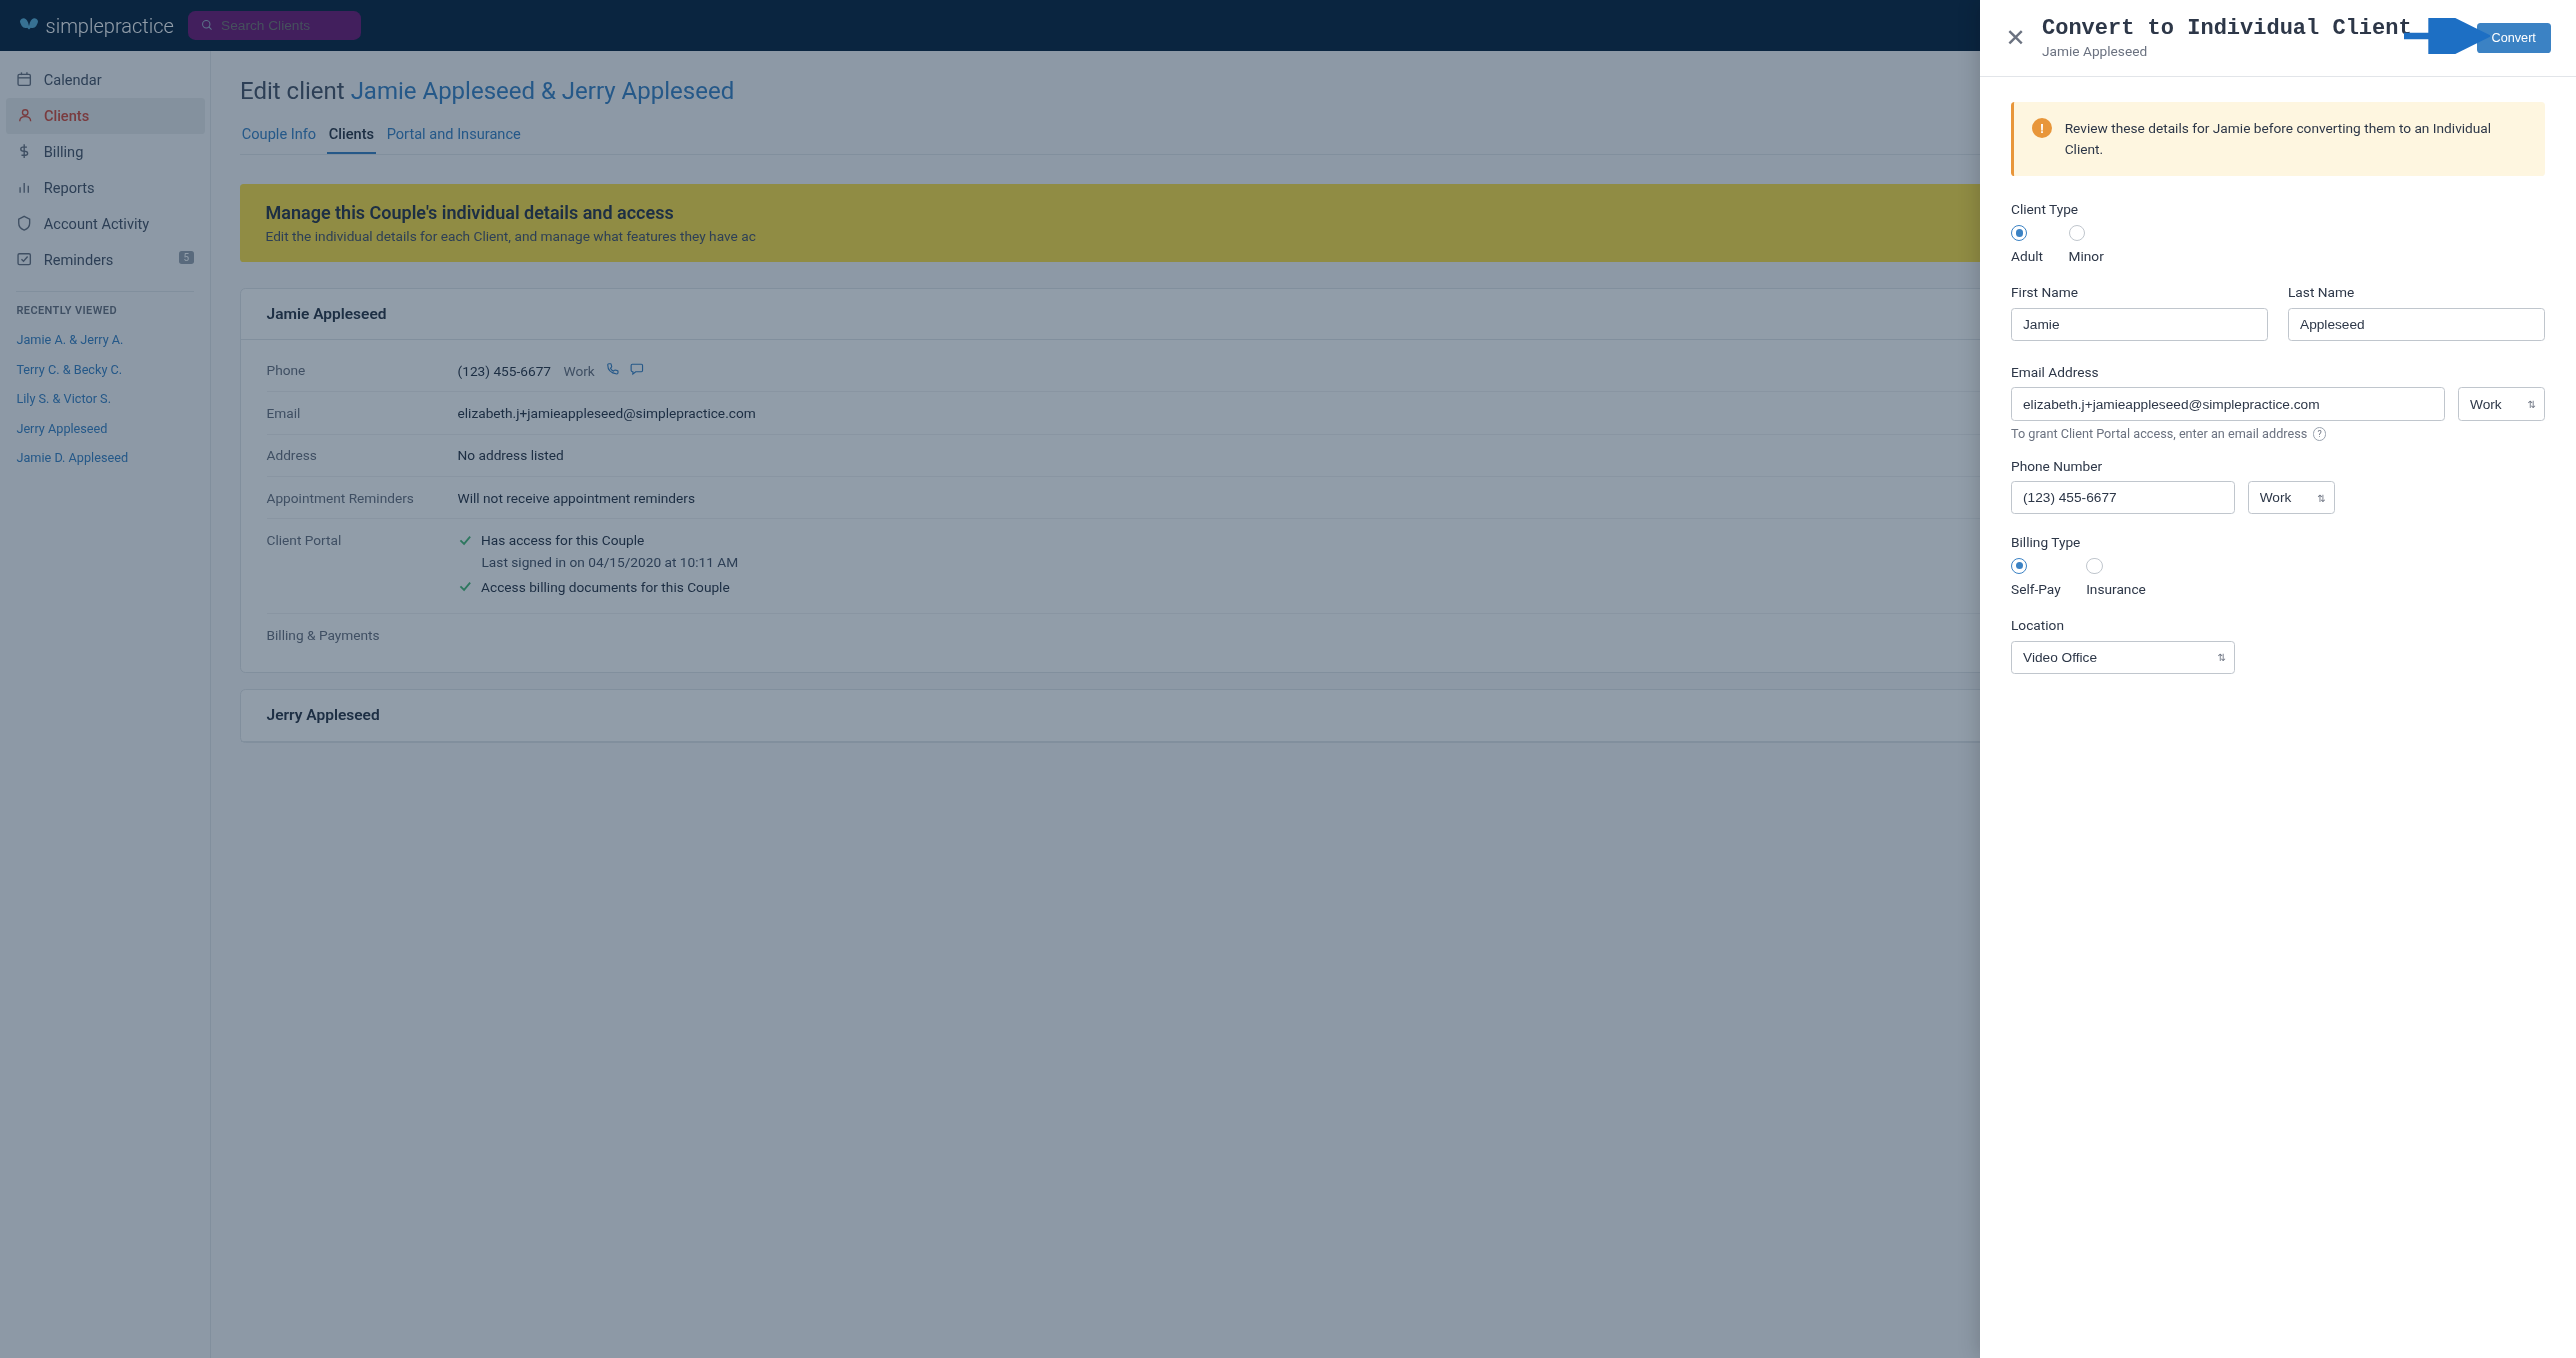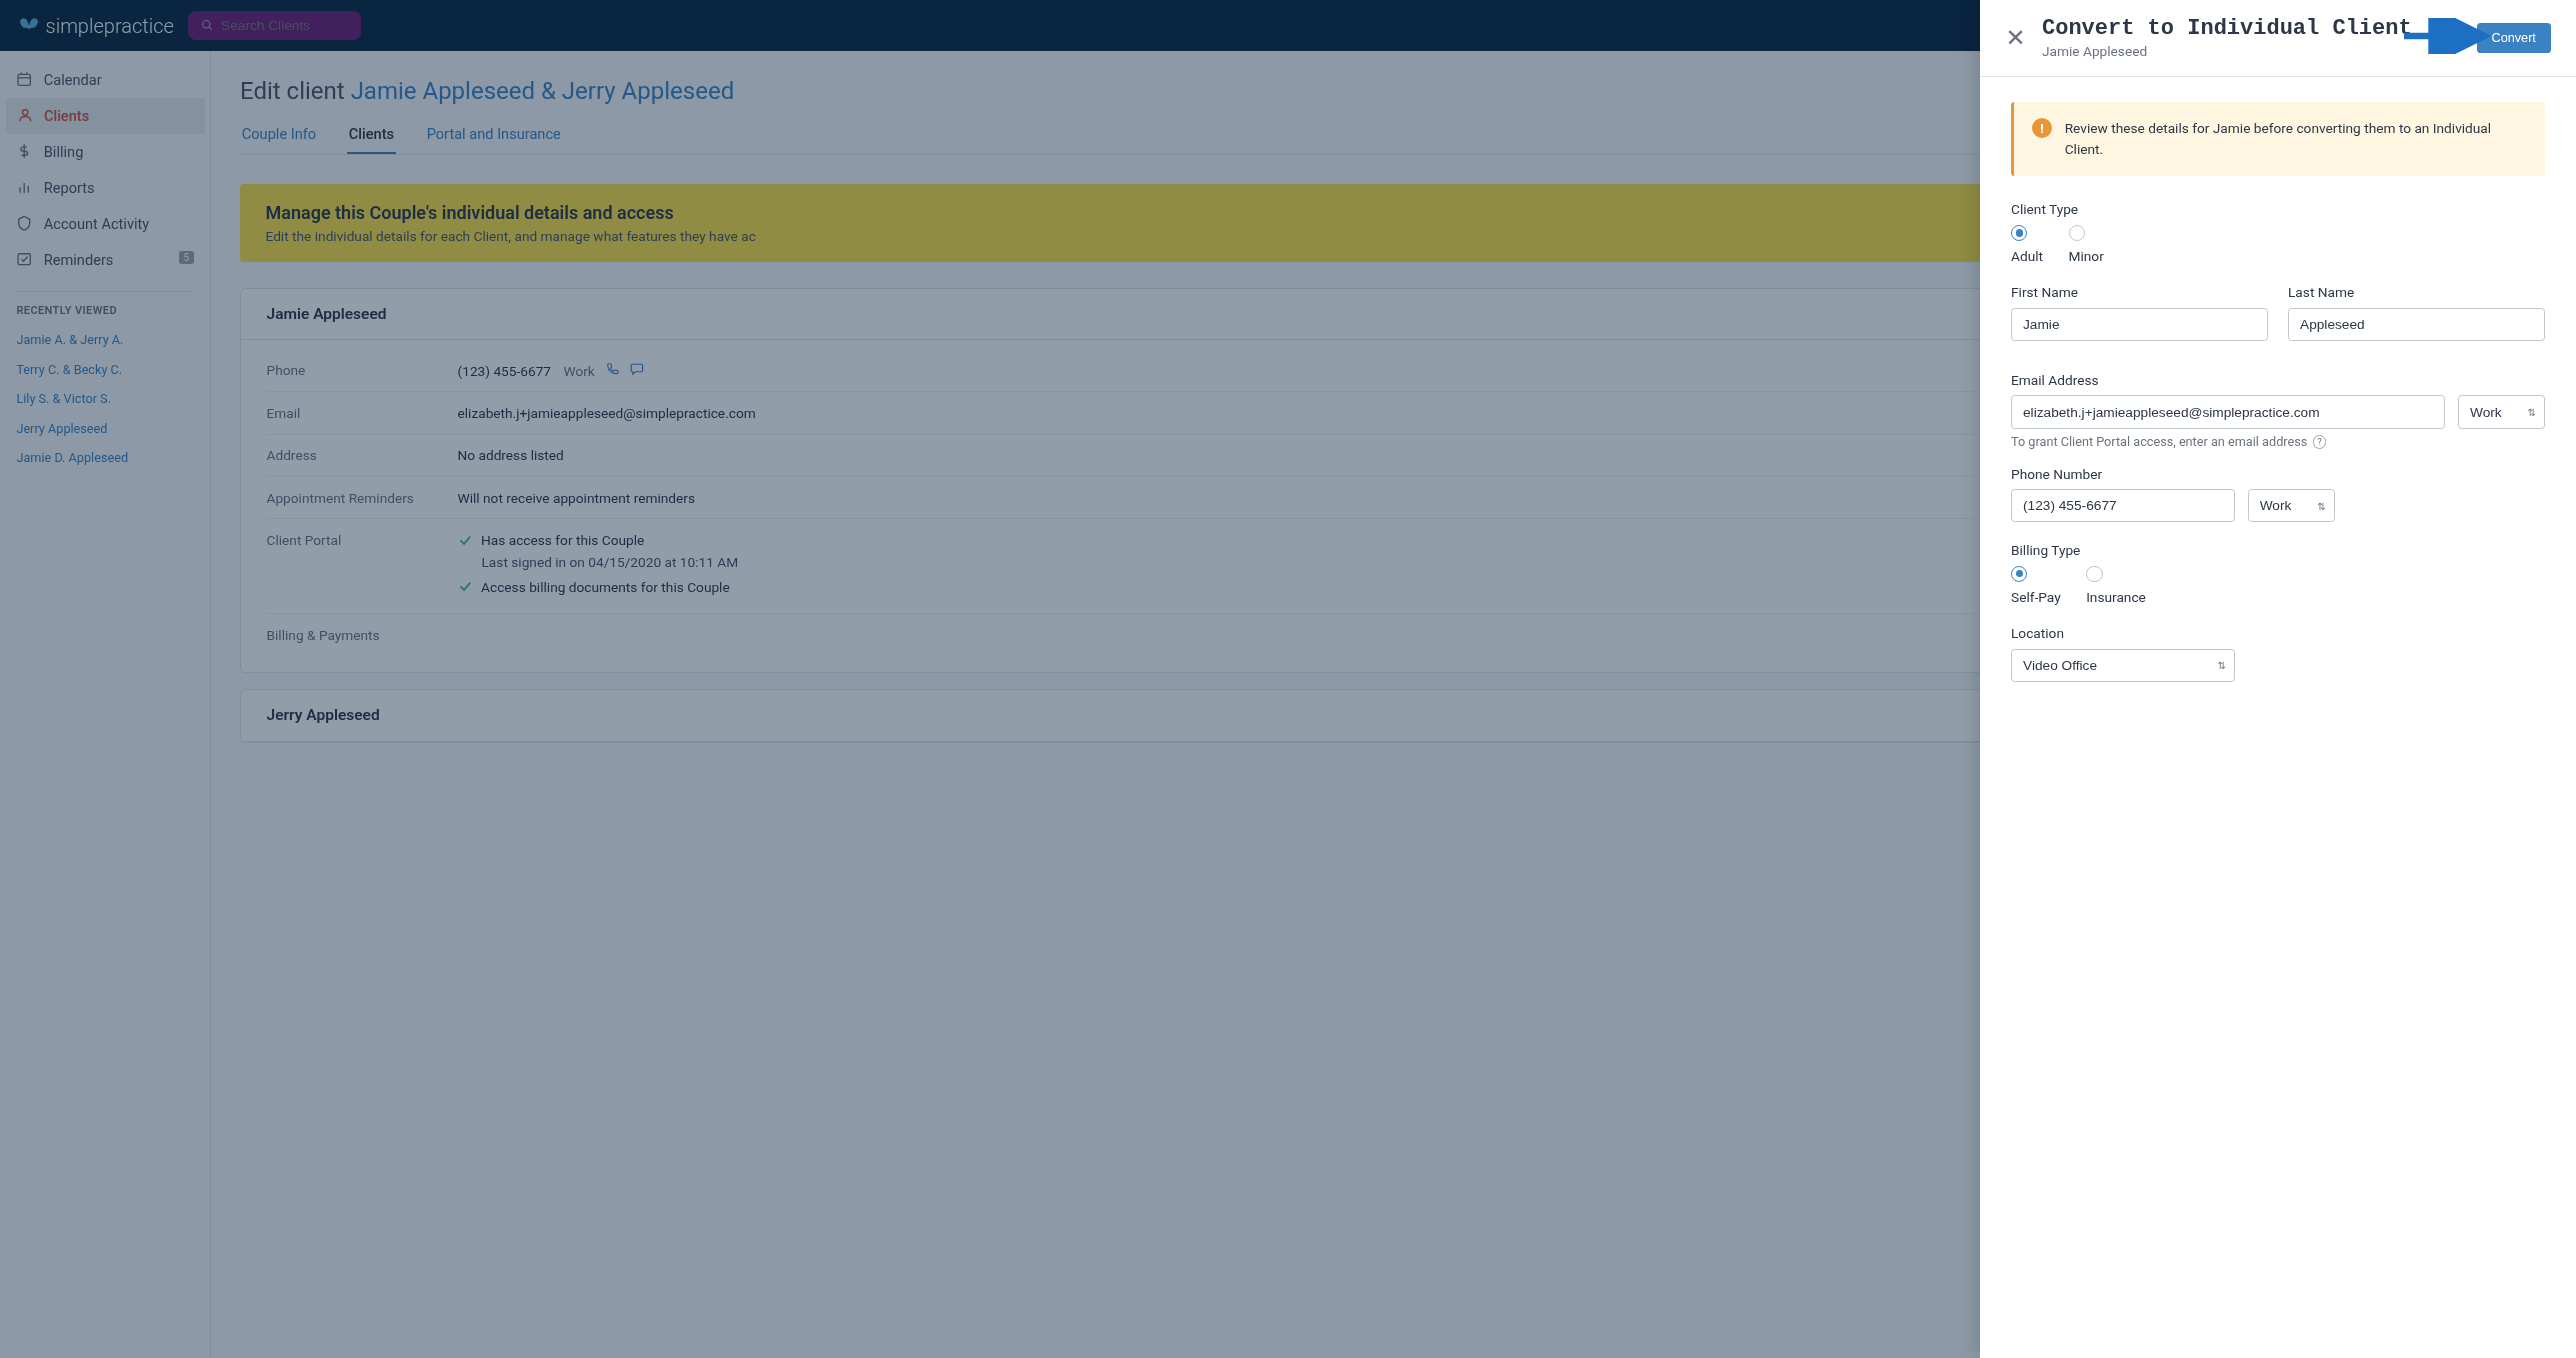--- a/index.html
+++ b/index.html
@@ -17,21 +17,21 @@
 .nav-item.active { background: #e8e9eb; color: #d44e3f; font-weight: 500; border-radius: 3.6px; margin: 0 5.5px; padding-left: 11px; }
 .nav-icon { width: 16.4px; height: 16.4px; flex-shrink: 0; }
 .nav-badge { margin-left: auto; background: #9aa3af; color: #fff; font-size: 10px; padding: 0.9px 4.6px; border-radius: 2.7px; }
 .sidebar-divider { border: none; border-top: 0.9px solid #e2e5e9; margin: 12.7px 16.4px; }
 .recent-header { font-size: 11px; font-weight: 600; color: #6b7280; letter-spacing: 0.4px; padding: 0 16.4px 7.3px; }
 .recent-item { padding: 7.3px 16.4px; font-size: 12.7px; color: #3b82c4; cursor: pointer; }
 
 .main { flex: 1; padding: 25.5px 29px; overflow-y: auto; }
 .page-title { font-size: 24px; font-weight: 400; color: #4a5568; margin-bottom: 11px; }
 .page-title a { color: #3b82c4; text-decoration: none; }
-.tabs { display: flex; gap: 29px; border-bottom: 0.9px solid #e2e5e9; margin-bottom: 29px; }
+.tabs { display: flex; gap: 9px; border-bottom: 0.9px solid #e2e5e9; margin-bottom: 29px; }
 .tab { padding: 9px 1.8px; font-size: 14.6px; color: #3b82c4; cursor: pointer; border-bottom: 2.7px solid transparent; }
 .tab.active { color: #2d3748; font-weight: 500; border-bottom-color: #3b82c4; }
 
 .section-box { background: #fde047; padding: 18px 25.5px; margin-bottom: 25.5px; border-radius: 3.6px; }
 .section-title { font-size: 18px; font-weight: 600; color: #2d3748; margin-bottom: 5.5px; }
 .section-sub { font-size: 13.7px; color: #4a5568; }
 
 .card { border: 0.9px solid #e2e5e9; border-radius: 5.5px; background: #fff; margin-bottom: 16.4px; }
 .card-header { padding: 16.4px 25.5px; font-size: 15.5px; font-weight: 600; color: #2d3748; border-bottom: 0.9px solid #e2e5e9; }
 .card-body { padding: 9px 25.5px 16.4px; }
@@ -61,21 +61,21 @@
 .alert-icon { width: 20px; height: 20px; background: #e8963a; border-radius: 50%; color: #fff; display: flex; align-items: center; justify-content: center; font-weight: bold; flex-shrink: 0; font-size: 12.7px; }
 .alert-text { font-size: 13.7px; color: #2d3748; line-height: 1.5; }
 
 .form-label { font-size: 13.7px; color: #2d3748; margin-bottom: 7.3px; display: block; }
 .radio-row { display: flex; gap: 25.5px; margin-bottom: 20px; }
 .radio-opt { display: flex; gap: 7.3px; font-size: 13.7px; cursor: pointer; flex-direction: column; }
 .radio-circle { width: 16.4px; height: 16.4px; border: 1.8px solid #c0c6cd; border-radius: 50%; display: inline-flex; align-items: center; justify-content: center; }
 .radio-circle.checked { border-color: #3b82c4; }
 .radio-dot { width: 7.3px; height: 7.3px; background: #3b82c4; border-radius: 50%; }
 
-.form-row { display: flex; gap: 20px; margin-bottom: 31px; }
+.form-row { display: flex; gap: 20px; margin-bottom: 23px; }
 .form-col { flex: 1; }
 .text-input { width: 100%; border: 0.9px solid #c0c6cd; border-radius: 3.6px; padding: 8.2px 11px; font-size: 13.7px; color: #2d3748; background: #fff; }
 .select-input { width: 100%; border: 0.9px solid #c0c6cd; border-radius: 3.6px; padding: 8.2px 11px; font-size: 13.7px; color: #2d3748; background: #fff; appearance: none; position: relative; }
 .select-wrap { position: relative; }
 .select-caret { position: absolute; right: 9px; top: 50%; transform: translateY(-50%); color: #6b7280; font-size: 10px; pointer-events: none; }
 .helper-text { font-size: 12.7px; color: #6b7280; margin-top: 5.5px; display: flex; align-items: center; gap: 5.5px; }
 .q-circle { width: 13.7px; height: 13.7px; border: 0.9px solid #9aa3af; border-radius: 50%; display: inline-flex; align-items: center; justify-content: center; font-size: 9px; color: #6b7280; }
 
 .email-row { display: flex; gap: 12.7px; }
 .email-row .text-input { flex: 1; }

